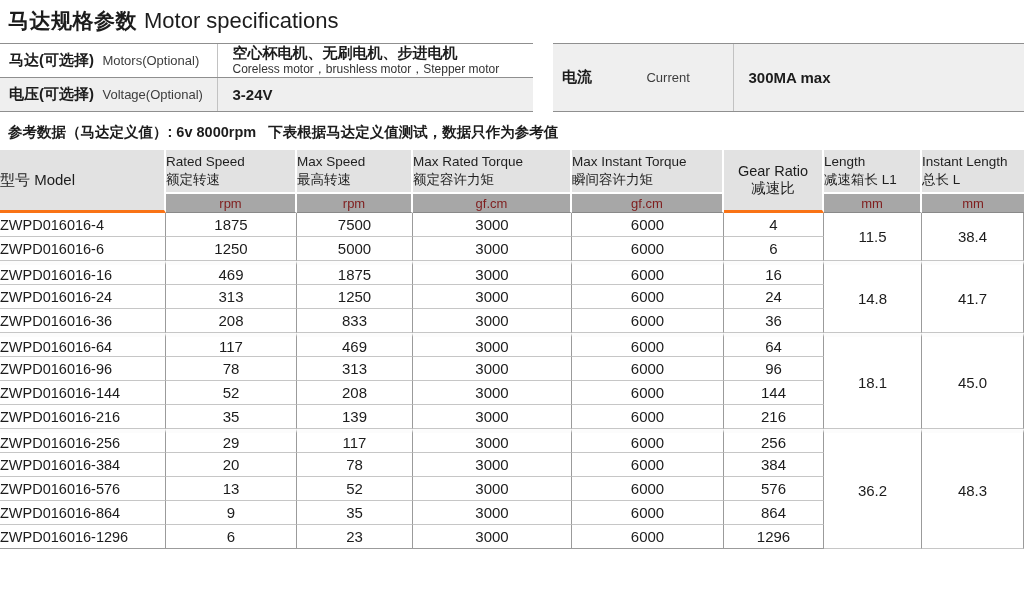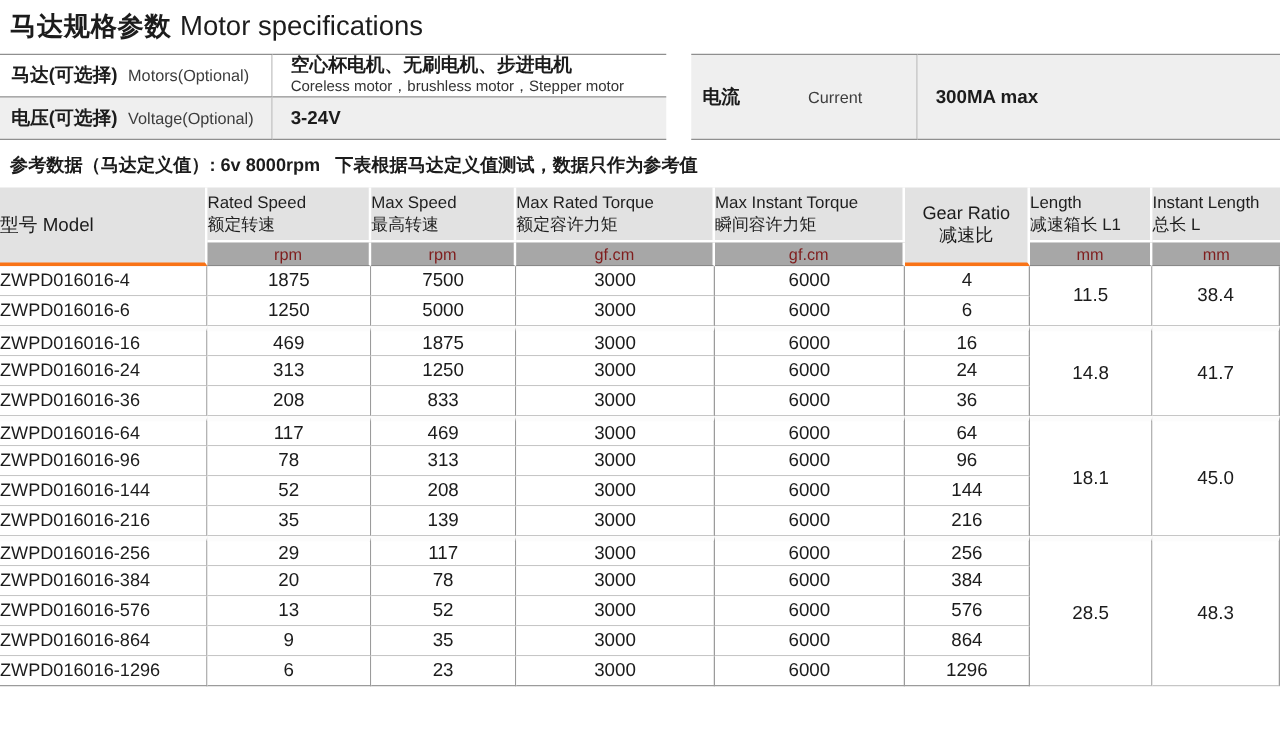--- a/index.html
+++ b/index.html
@@ -268,21 +268,21 @@
         <td class="td-num">6000</td>
         <td class="td-num td-ratio">216</td>
       </tr>
       <tr class="shaded group-start">
         <td class="td-model">ZWPD016016-256</td>
         <td class="td-num">29</td>
         <td class="td-num">117</td>
         <td class="td-num">3000</td>
         <td class="td-num">6000</td>
         <td class="td-num td-ratio">256</td>
-        <td class="td-num td-len" rowspan="5">28.5</td>
+        <td class="td-num td-len" rowspan="5">36.2</td>
         <td class="td-num td-oal" rowspan="5">48.3</td>
       </tr>
       <tr class="shaded">
         <td class="td-model">ZWPD016016-384</td>
         <td class="td-num">20</td>
         <td class="td-num">78</td>
         <td class="td-num">3000</td>
         <td class="td-num">6000</td>
         <td class="td-num td-ratio">384</td>
       </tr>

